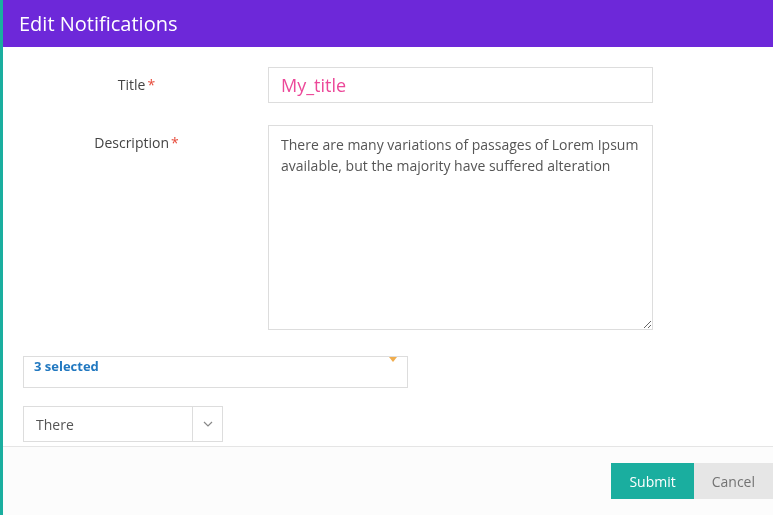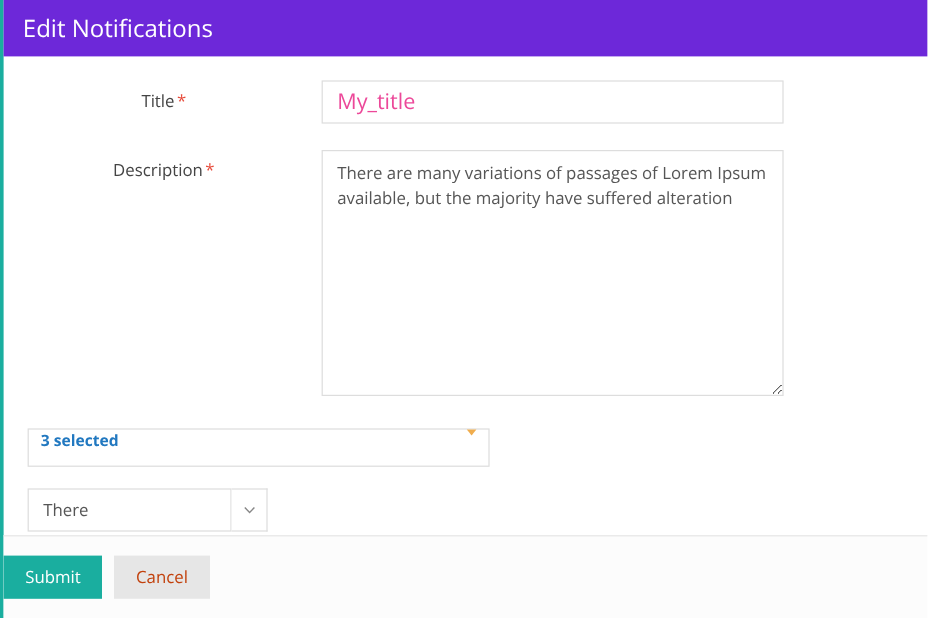--- a/index.html
+++ b/index.html
@@ -130,38 +130,37 @@
     }
     .footer {
       position: absolute;
       left: 0;
       right: 0;
       bottom: 0;
       border-top: 1px solid #e5e5e5;
       background: #fcfcfc;
       padding: 16px 0;
       display: flex;
-      justify-content: flex-start;
-      gap: 10px;
+      justify-content: flex-end;
     }
     .btn {
       height: 36px;
       padding: 0 18px;
       border: none;
       font-size: 14px;
       cursor: pointer;
       font-family: inherit;
     }
     .btn-primary {
       background: #1aae9f;
       color: #fff;
     }
     .btn-default {
       background: #e6e6e6;
-      color: #c2410c;
+      color: #737373;
     }
   </style>
 </head>
 <body>
 
 <div class="panel">
   <div class="panel-header">
     <span>Edit Notifications</span>
   </div>
 

